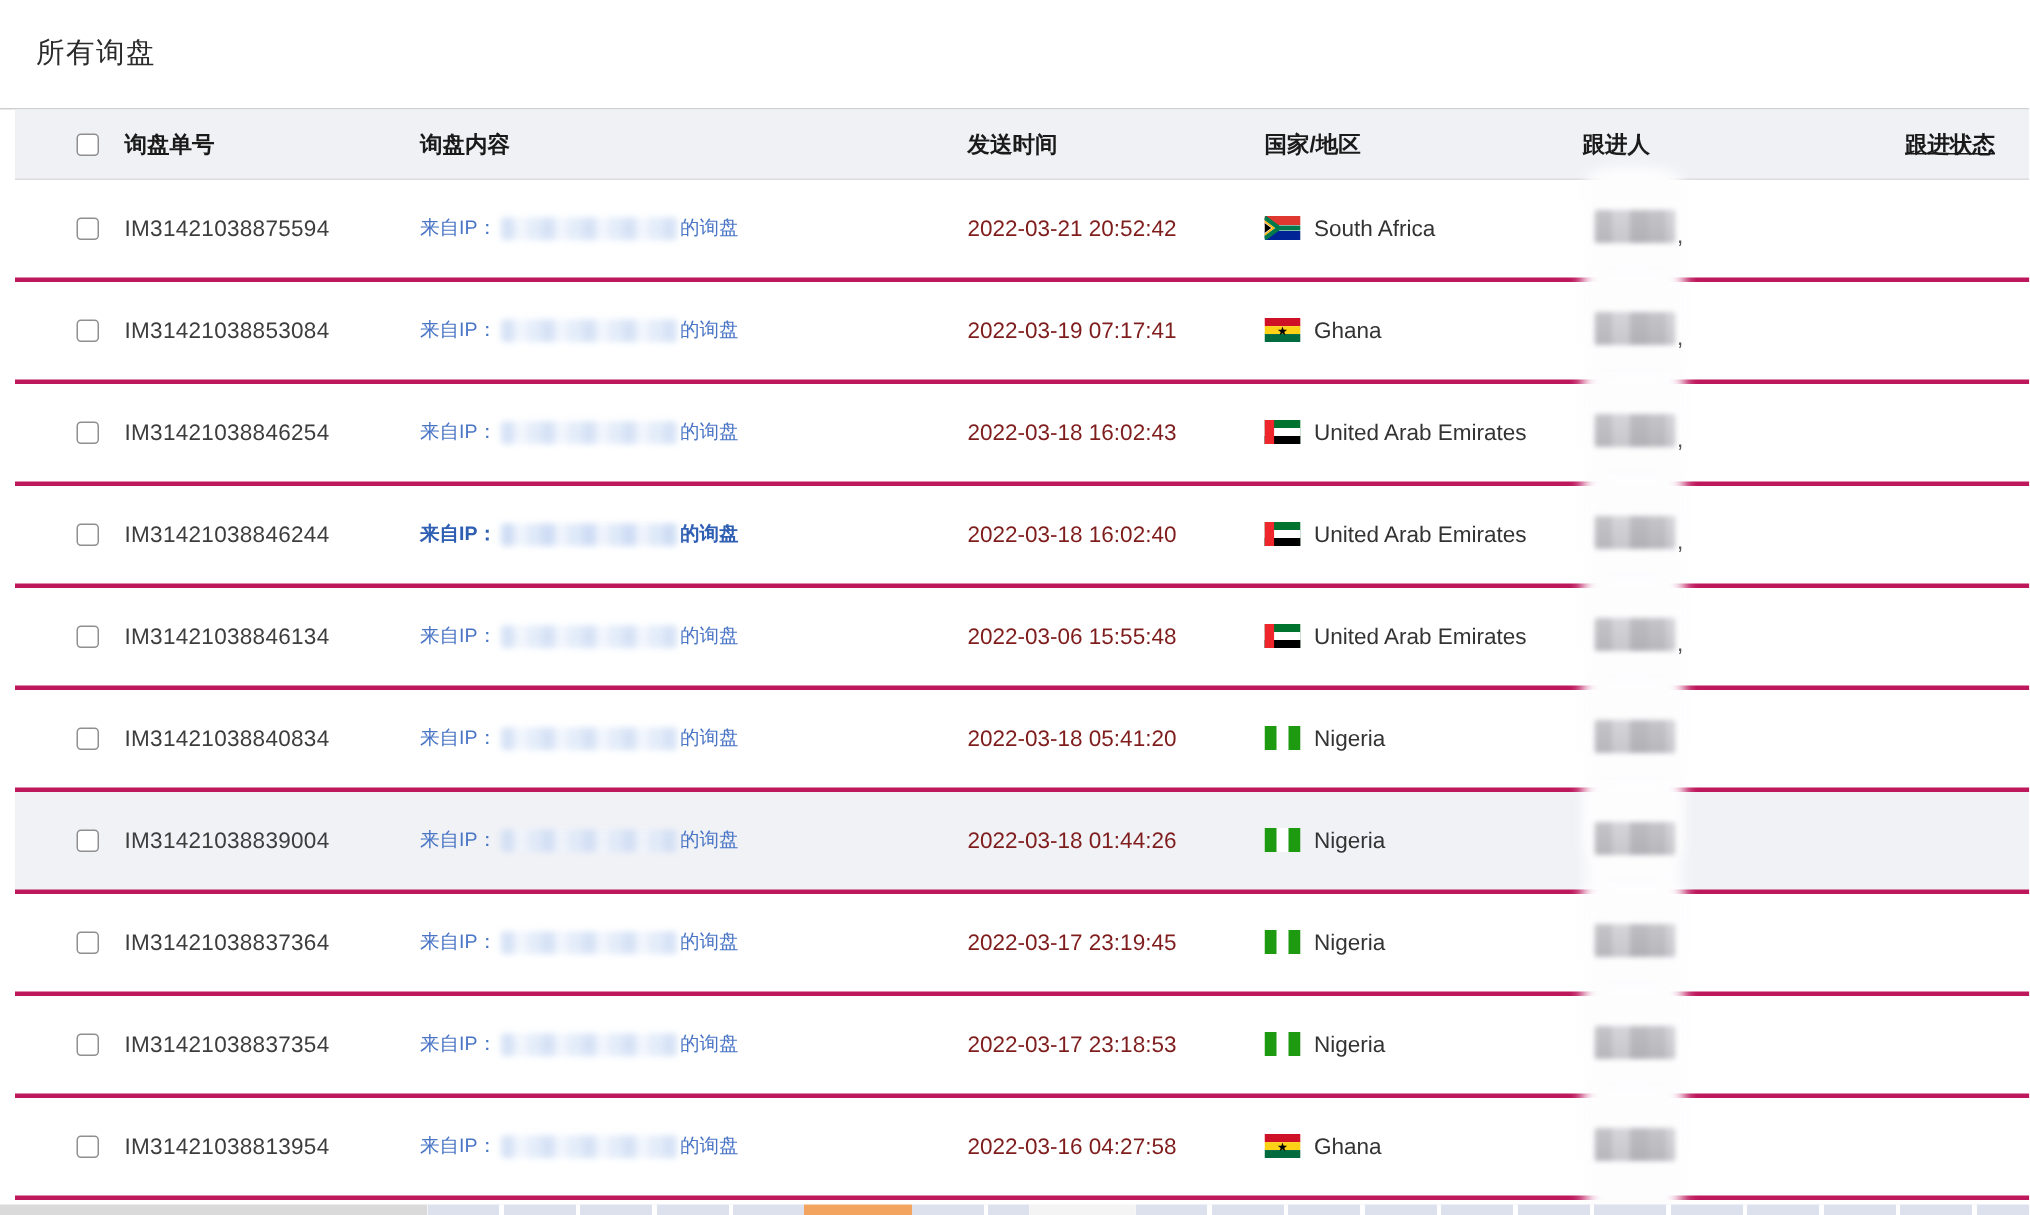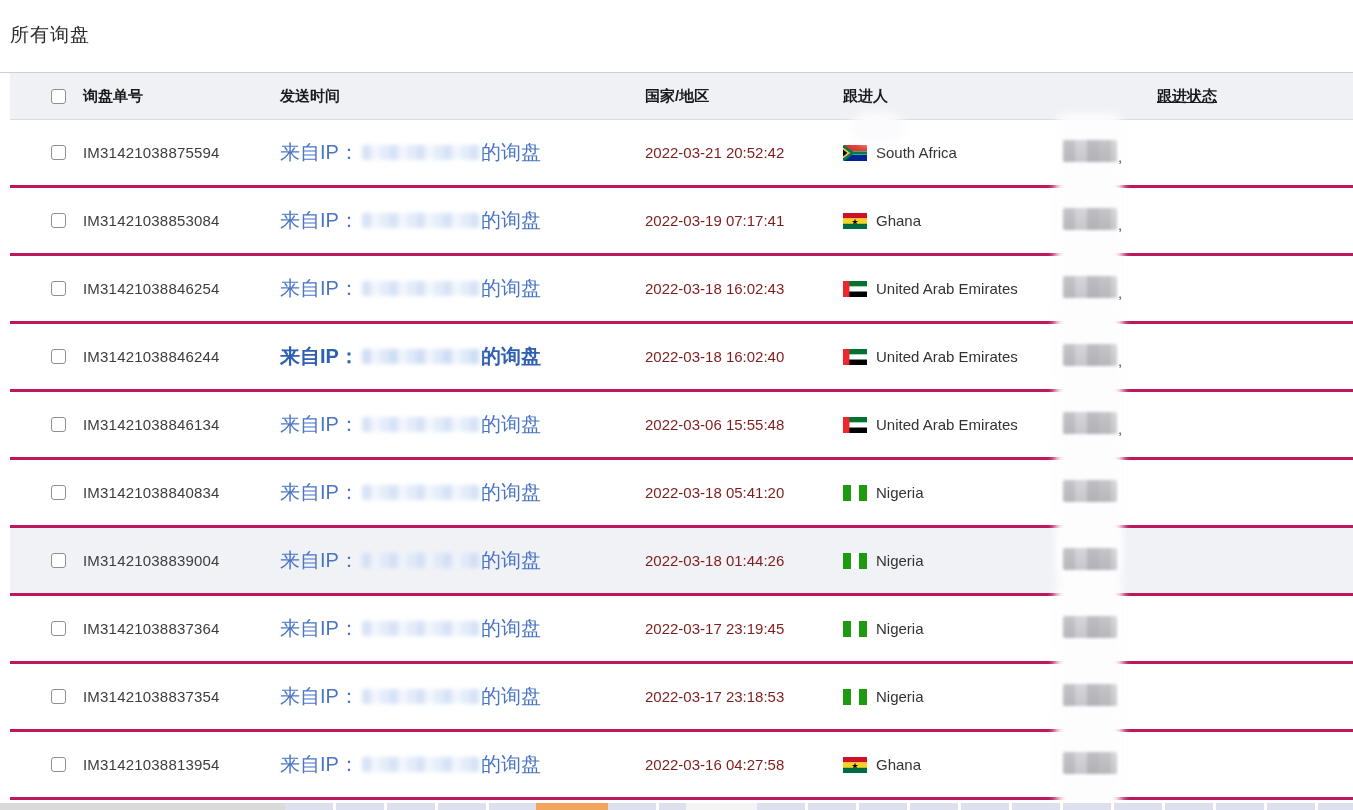--- a/index.html
+++ b/index.html
@@ -2,21 +2,21 @@
 <html style="--link: #4a75c5; --link-unread: #2f5fb3; --header-bg: #f0f1f5; --row-highlight: #f1f2f6; --page-current: #f3a45f; --page-button: #dce1ed;"><head>
 <meta charset="utf-8">
 <style>
   * { margin:0; padding:0; box-sizing:border-box; }
   html,body { background:#fff; }
   .screen {
     position:relative; width:1353px; height:810px; overflow:hidden;
     background:#fff; font-family:"Liberation Sans", sans-serif; color:#333;
   }
   
-  .title-bar { height:56px; position:relative; }
+  .title-bar { height:56px; position:relative;margin-left:14px; }
   .page-title {
     position:absolute; left:10px; top:22px;
     font-size:19px; color:#2b2b2b; letter-spacing:1px;
   }
   .top-line { position:absolute; left:0; top:72px; width:100%; height:1px; background:#cfcfcf; }
 
   
   .table-wrap { position:absolute; left:10px; right:0; top:73px; }
   .grid-row {
     display:grid;
@@ -38,31 +38,31 @@
 
   input[type="checkbox"] {
     appearance:none; -webkit-appearance:none;
     width:15px; height:15px; border:1px solid #8f8f8f; border-radius:3px;
     background:#fff; cursor:pointer; display:block;
   }
 
   .inq-id { color:#3d3d3d; letter-spacing:.2px; }
   .sent-time { color:#7f1d1d; }
 
-  .inq-link { color:var(--link,#4a75c5); text-decoration:none; font-size:20px; cursor:pointer; }
+  .inq-link { color:var(--link,#4a75c5); text-decoration:none; font-size:13px; cursor:pointer; }
   .ip-blur {
     display:inline-block; vertical-align:middle; width:118px; height:15px;
     margin:0 1px 2px 3px; border-radius:2px;
     background:repeating-linear-gradient(90deg,#cddcf4 0 9px,#eef3fc 9px 18px,#dde8f8 18px 27px);
     filter:blur(2px); opacity:.8;
   }
   .trow.unread .inq-link { color:var(--link-unread,#2f5fb3); font-weight:bold; }
   .trow.unread .ip-blur { opacity:.95; }
 
-  .country-wrap { display:flex; align-items:flex-end; gap:9px; }
+  .country-wrap { display:flex; align-items:flex-start; gap:9px; }
   .flag { width:24px; height:16px; display:inline-block; line-height:0;
           box-shadow:inset 0 0 0 1px rgba(0,0,0,.08); flex:0 0 auto; }
   .flag svg { width:24px; height:16px; display:block; }
   .country-name { color:#333; }
 
   
   .mask-halo {
     position:absolute; left:2px; top:-26px; width:64px; height:118px;
     background:#fdfdfe; filter:blur(5px); z-index:2; border-radius:8px;
   }
@@ -105,20 +105,21 @@
   </div>
   <div class="top-line"></div>
 
   <div class="table-wrap">
 
     <div class="grid-row thead">
       <div class="cell cell-check">
         <input type="checkbox" style="">
       </div>
       <div class="cell">询盘单号</div>
+      <div class="cell">询盘内容</div>
       <div class="cell">发送时间</div>
       <div class="cell">国家/地区</div>
       <div class="cell cell-person">
         <span>跟进人</span>
         <span class="header-halo"></span>
       </div>
       <div class="cell cell-status">跟进状态</div>
     </div>
 
     <div>

